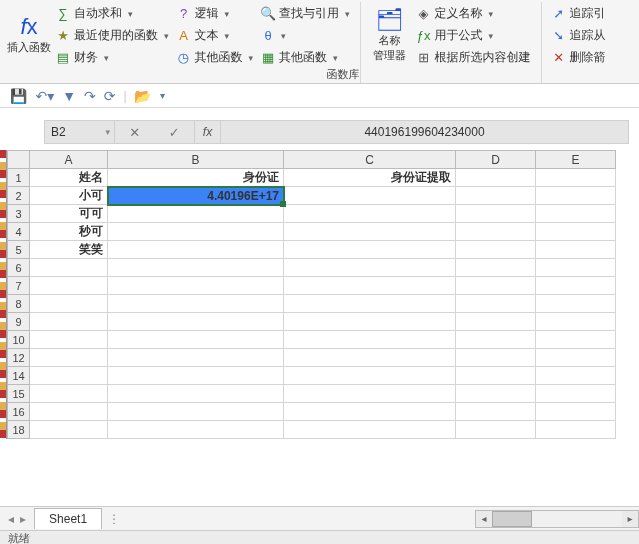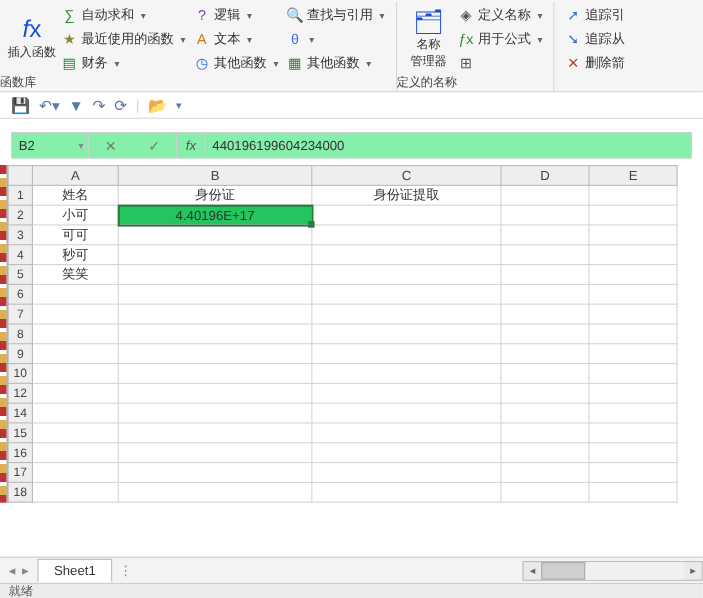--- a/index.html
+++ b/index.html
@@ -1,57 +1,57 @@
 <!DOCTYPE html>
 <html><head>
 <meta charset="utf-8">
 <style>
   * { box-sizing: border-box; margin: 0; padding: 0; font-family: "Microsoft YaHei", "SimSun", Arial, sans-serif; }
   body { width: 639px; height: 544px; background: #fff; overflow: hidden; font-size: 12px; color: #333; position: relative; }
 
   
   .ribbon { background: #f5f5f5; border-bottom: 1px solid #ccc; display: flex; padding: 2px 0 0 0; height: 84px; }
   .rgroup { border-right: 1px solid #d8d8d8; padding: 0 6px 14px 6px; display: flex; flex-direction: column; position: relative; height: 100%; }
-  .rgroup-label { position: absolute; bottom: 1px; left: 0; right: 0; text-align: left; font-size: 11px; color: #444; }
+  .rgroup-label { position: absolute; bottom: 1px; left: 0; right: 0; text-align: right; font-size: 11px; color: #444; }
   .ritems { display: flex; flex: 1; }
   .vbtn  { display: flex; flex-direction: column; align-items: center; justify-content: center; width: 46px; text-align: center; }
   .vbtn .bicon { font-size: 22px; color: #1d4ed8; line-height: 1; }
   .vbtn .btext { font-size: 11px; margin-top: 2px; color: #333; }
   .stack { display: flex; flex-direction: column; justify-content: center; gap: 2px; padding: 0 4px; }
   .hbtn { display: flex; align-items: center; gap: 4px; height: 20px; white-space: nowrap; font-size: 12px; }
   .hbtn .sicon { width: 14px; height: 14px; display: inline-flex; align-items: center; justify-content: center; font-size: 13px; }
   .dd::after { content: "▾"; font-size: 9px; color: #666; margin-left: 2px; }
   .c-green { color: #2e8b2e; } .c-purple { color: #7a3fbf; } .c-olive { color: #8a8a2a; }
   .c-gray  { color: #555; }   .c-orange { color: #cc7a00; } .c-blue  { color: #3a6fd8; }
   .c-teal  { color: #2a8f8f; } .c-red   { color: #c0392b; }
 
   
   .qat { background: #fff; border-bottom: 1px solid #d8d8d8; height: 24px; display: flex; align-items: center; gap: 8px; padding: 0 10px; }
   .qicon { font-size: 14px; color: #5b7aa8; }
 
   
   .fbar-wrap { padding: 12px 10px 6px 10px; }
-  .fbar { display: flex; align-items: stretch; border: 1px solid #cfcfcf; height: 24px; background: #86efac; }
+  .fbar { display: flex; align-items: stretch; border: 1px solid #cfcfcf; height: 24px; background: #e5e5e5; margin-left: 34px; }
   .namebox { width: 70px; border-right: 1px solid #cfcfcf; padding: 0 6px; display: flex; align-items: center; position: relative; }
   .namebox::after { content: "▾"; font-size: 9px; color: #888; position: absolute; right: 4px; }
   .fbtns { width: 80px; border-right: 1px solid #cfcfcf; display: flex; align-items: center; justify-content: space-around; color: #777; font-size: 13px; }
   .fxlabel { width: 26px; border-right: 1px solid #cfcfcf; display: flex; align-items: center; justify-content: center; font-style: italic; color: #555; }
-  .fval { flex: 1; display: flex; align-items: center; padding: 0 6px; }
+  .fval { flex: 1; display: flex; align-items: center; padding: 0 6px; justify-content: center; }
 
   
   .grid-wrap { position: relative; }
   .left-edge { position: absolute; left: 0; top: 0; width: 7px; height: 100%; background: repeating-linear-gradient(180deg,#b33,#b33 8px,#fff 8px,#fff 12px,#e0b050 12px,#e0b050 20px); z-index: 5; border-right:1px solid #999;}
   table.grid { border-collapse: collapse; table-layout: fixed; margin-left: 7px; }
   .corner { width: 22px; height: 18px; background: #eee; border: 1px solid #bbb; }
   th.colh { background: #eee; border: 1px solid #bbb; height: 18px; font-weight: normal; text-align: center; color: #444; }
   th.rowh { background: #eee; border: 1px solid #bbb; width: 22px; font-weight: normal; text-align: center; color: #444; font-size: 11px; }
   td.cell { border: 1px solid #d4d4d4; height: 18px; padding: 0 4px; background: #fff; font-size: 12px; }
   .wA { width: 78px; } .wB { width: 176px; } .wC { width: 172px; } .wD { width: 80px; } .wE { width: 80px; }
-  .center { text-align: center; }
-  td.sel { outline: 2px solid #2b7a3f; outline-offset: -1px; background: #22c55e; position: relative; }
+  .center { text-align: right; font-weight: bold; }
+  td.sel { outline: 2px solid #2b7a3f; outline-offset: -1px; background: #3b82f6; position: relative; }
   td.sel::after { content:""; position:absolute; right:-3px; bottom:-3px; width:6px; height:6px; background:#2b7a3f; }
 
   
   .bottom { position: absolute; left: 0; right: 0; bottom: 14px; height: 24px; background: #f3f3f3; border-top: 1px solid #ccc; display: flex; align-items: center; font-size: 12px; }
   .tabnav { display: flex; align-items: center; gap: 6px; padding: 0 8px; color: #888; }
   .tablist { display: flex; align-items: flex-end; height: 100%; flex-direction: column; }
   .tab { padding: 3px 14px; border: 1px solid #bbb; border-bottom: none; background: #fff; position: relative; top: 1px; }
   .addtab { width: 22px; text-align: center; color: #666; }
   .hscroll { margin-left: auto; display: flex; align-items: center; height: 18px; border: 1px solid #bbb; background: #eaeaea; }
   .hsarrow { width: 16px; text-align: center; color: #666; font-size: 10px; }
@@ -128,24 +128,24 @@
         <div class="hbtn dd">
             <span class="sicon c-gray">◈</span>
             <span>定义名称</span>
           </div>
         <div class="hbtn dd">
             <span class="sicon c-green">ƒx</span>
             <span>用于公式</span>
           </div>
         <div class="hbtn">
             <span class="sicon c-gray">⊞</span>
+            <span>根据所选内容创建</span>
           </div>
       </div>
     </div>
-    <div class="rgroup-label">定义的名称</div>
   </div>
 
   <div class="rgroup" style="border-right:none">
     <div class="ritems">
       <div class="stack">
         <div class="hbtn">
             <span class="sicon c-blue">➚</span>
             <span>追踪引</span>
           </div>
         <div class="hbtn">
@@ -306,28 +306,20 @@
         </tr>
         <tr>
           <th class="rowh">16</th>
           <td class="cell"></td>
           <td class="cell"></td>
           <td class="cell"></td>
           <td class="cell"></td>
           <td class="cell"></td>
         </tr>
         <tr>
-          <th class="rowh">17</th>
-          <td class="cell"></td>
-          <td class="cell"></td>
-          <td class="cell"></td>
-          <td class="cell"></td>
-          <td class="cell"></td>
-        </tr>
-        <tr>
           <th class="rowh">18</th>
           <td class="cell"></td>
           <td class="cell"></td>
           <td class="cell"></td>
           <td class="cell"></td>
           <td class="cell"></td>
         </tr>
       </tbody>
     </table>
 </div>

